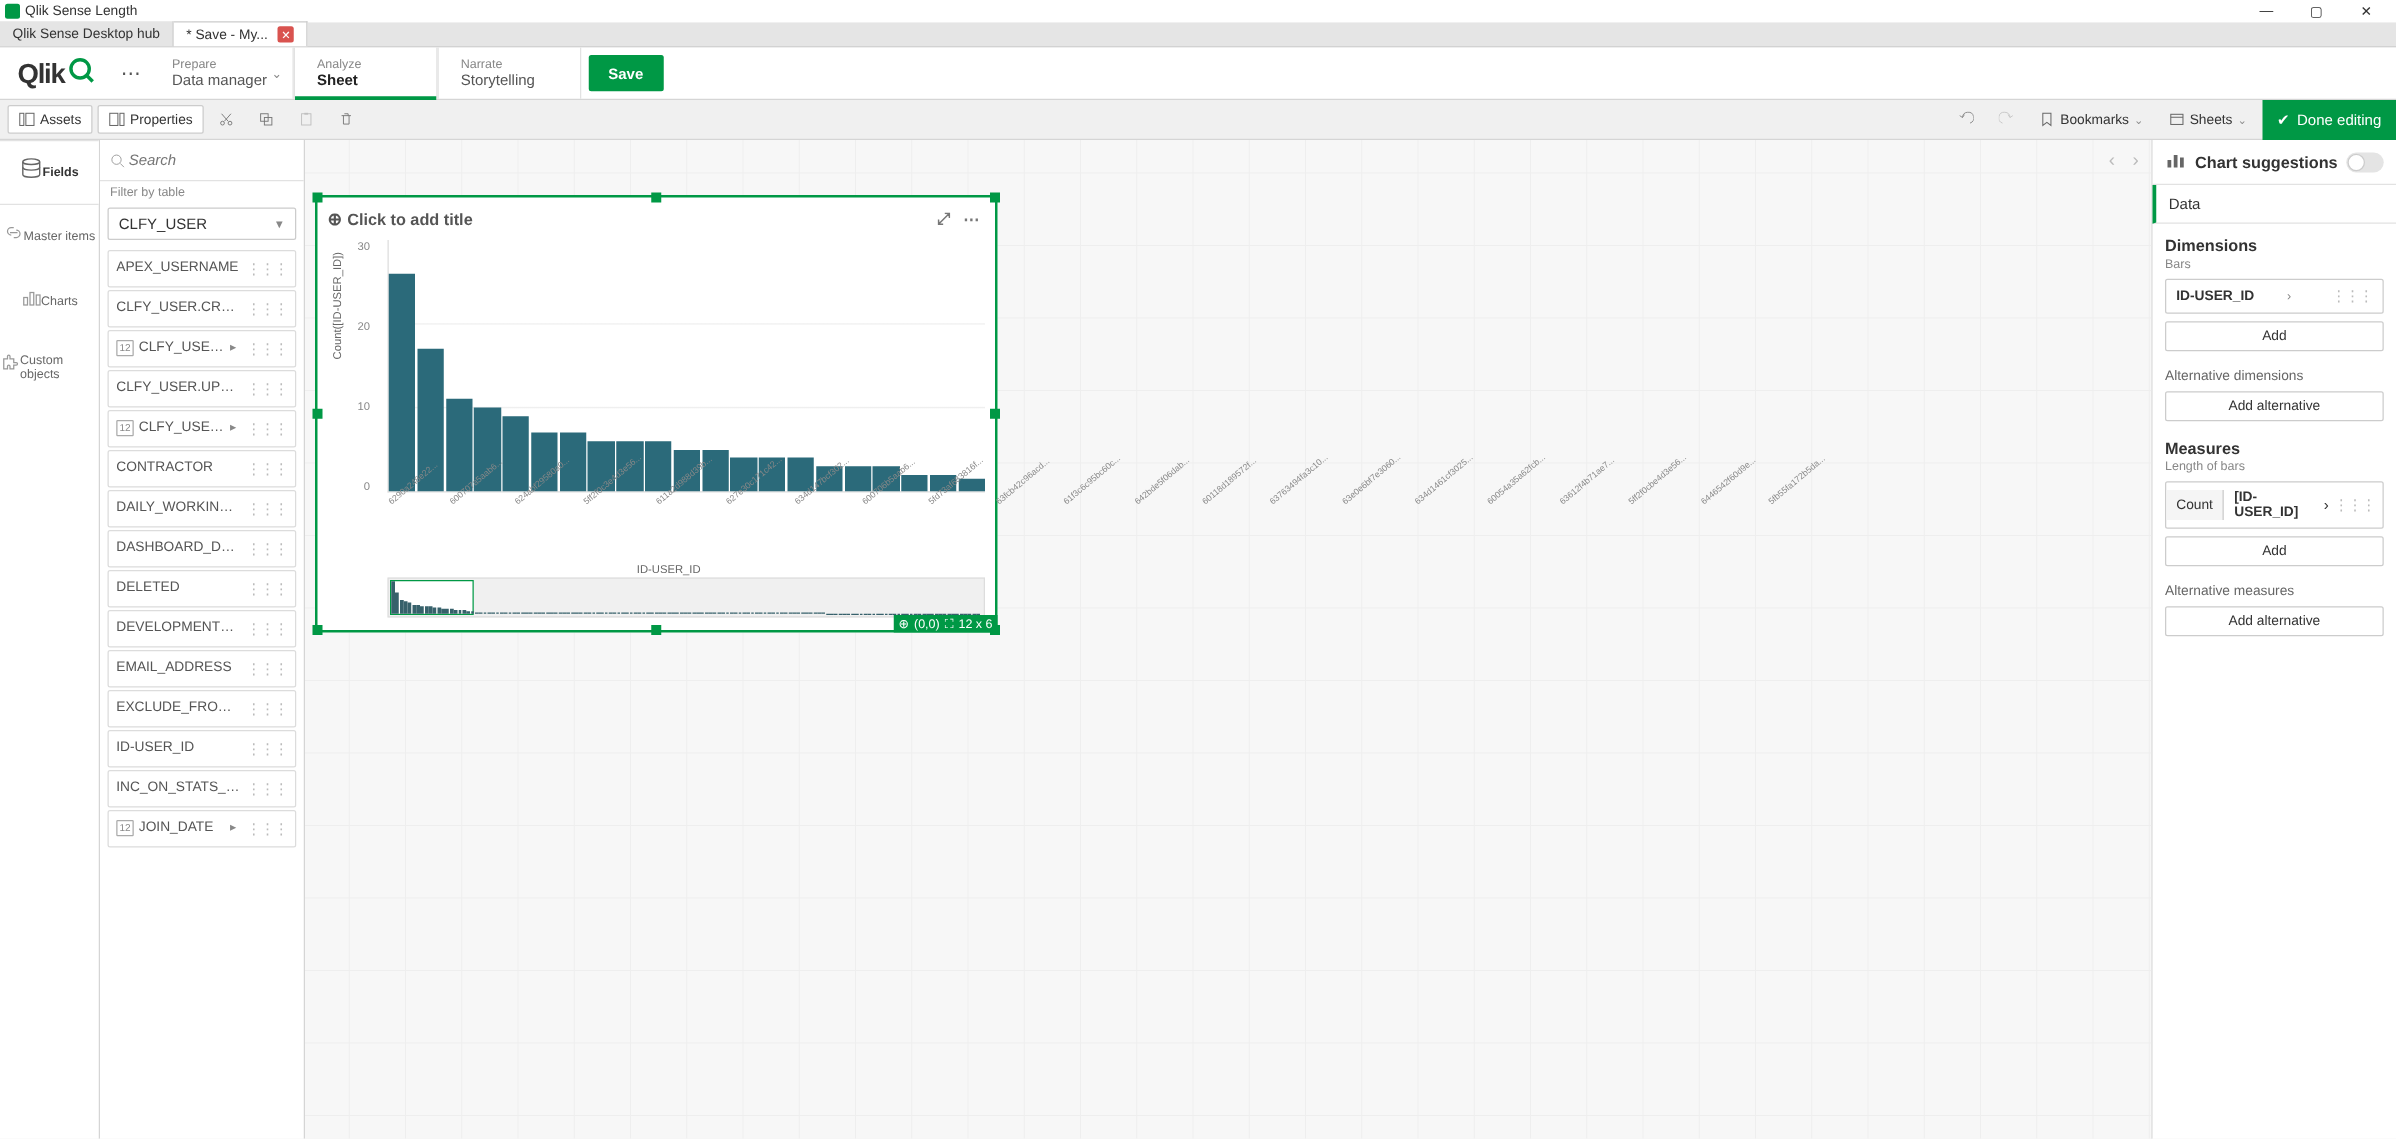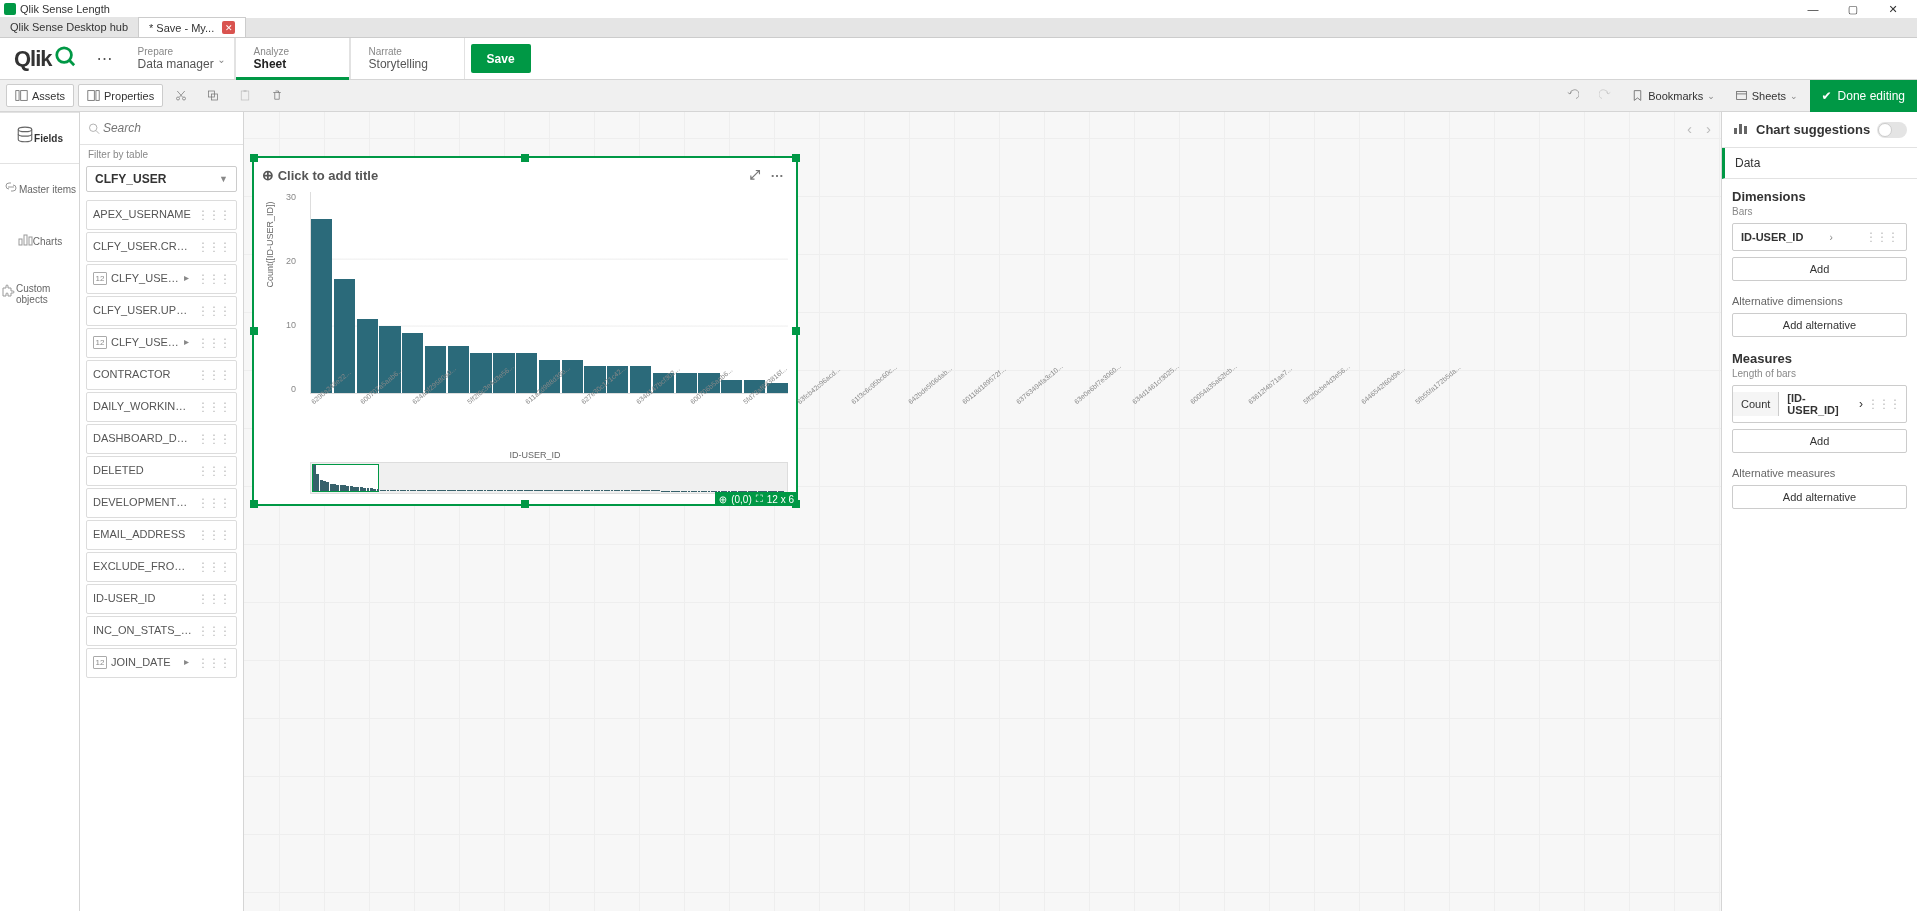--- a/index.html
+++ b/index.html
@@ -40,21 +40,21 @@
   
   .leftrail { width: 80px; background: #fff; border-right: 1px solid #d5d5d5; display: flex; flex-direction: column; }
   .railitem { display: flex; flex-direction: row; align-items: center; justify-content: center; height: 52px; cursor: pointer; font-size: 10px; color: #666; border-bottom: 1px solid transparent; }
   .railitem.active { background: #fff; color: #333; font-weight: 600; border-bottom: 1px solid #e2e2e2; border-top: 1px solid #e2e2e2; }
   .railitem .ico { font-size: 16px; color: #888; margin-bottom: 2px; }
   
   .fieldpanel { width: 164px; background: #fff; border-right: 1px solid #d5d5d5; display: flex; flex-direction: column; }
   .searchbox { display: flex; align-items: center; padding: 6px 8px; border-bottom: 1px solid #e2e2e2; }
   .searchbox input { border: none; outline: none; font-size: 12px; font-style: italic; color: #999; width: 100%; padding: 3px; }
   .filterlabel { font-size: 10px; color: #888; padding: 4px 8px; }
-  .tablesel { margin: 2px 6px 8px 6px; border: 1px solid #ccc; padding: 5px 8px; display: flex; align-items: center; justify-content: space-between; cursor: pointer; font-size: 12px; font-weight: 700; border-radius: 2px; }
+  .tablesel { margin: 2px 6px 8px 6px; border: 1px solid #ccc; padding: 5px 8px; display: flex; align-items: center; justify-content: space-between; cursor: pointer; font-size: 12px; font-weight: 400; border-radius: 2px; }
   .fieldlist { flex: 1; overflow: hidden; padding: 0 6px; }
   .fielditem { border: 1px solid #dcdcdc; border-radius: 2px; margin-bottom: 2px; padding: 7px 6px; display: flex; align-items: flex-start; font-size: 11px; color: #555; cursor: grab; }
   .fielditem .fname { flex: 1; overflow: hidden; text-overflow: ellipsis; white-space: nowrap; }
   .fielditem .grip { color: #bbb; font-size: 12px; letter-spacing: -1px; margin-left: 4px; }
   .fielditem .dateico { margin-right: 4px; color: #888; font-size: 12px; border: 1px solid #aaa; width: 14px; height: 13px; display: inline-flex; align-items: center; justify-content: center; font-size: 8px; border-radius: 1px; }
   .fielditem .expand { color: #888; font-size: 10px; margin: 0 4px; }
   
   .canvas { flex: 1; background: #f7f7f7; position: relative; background-image: linear-gradient(#eee 1px, transparent 1px), linear-gradient(90deg, #eee 1px, transparent 1px); background-size: 45px 58px; background-position: 260px 142px; }
   .sheettitle { position: absolute; top: 10px; left: 12px; right: 12px; font-size: 20px; color: #bbb; font-style: italic; height: 28px; }
   .sheetnav { position: absolute; top: 8px; right: 10px; display: flex; gap: 14px; color: #bbb; font-size: 15px; }

